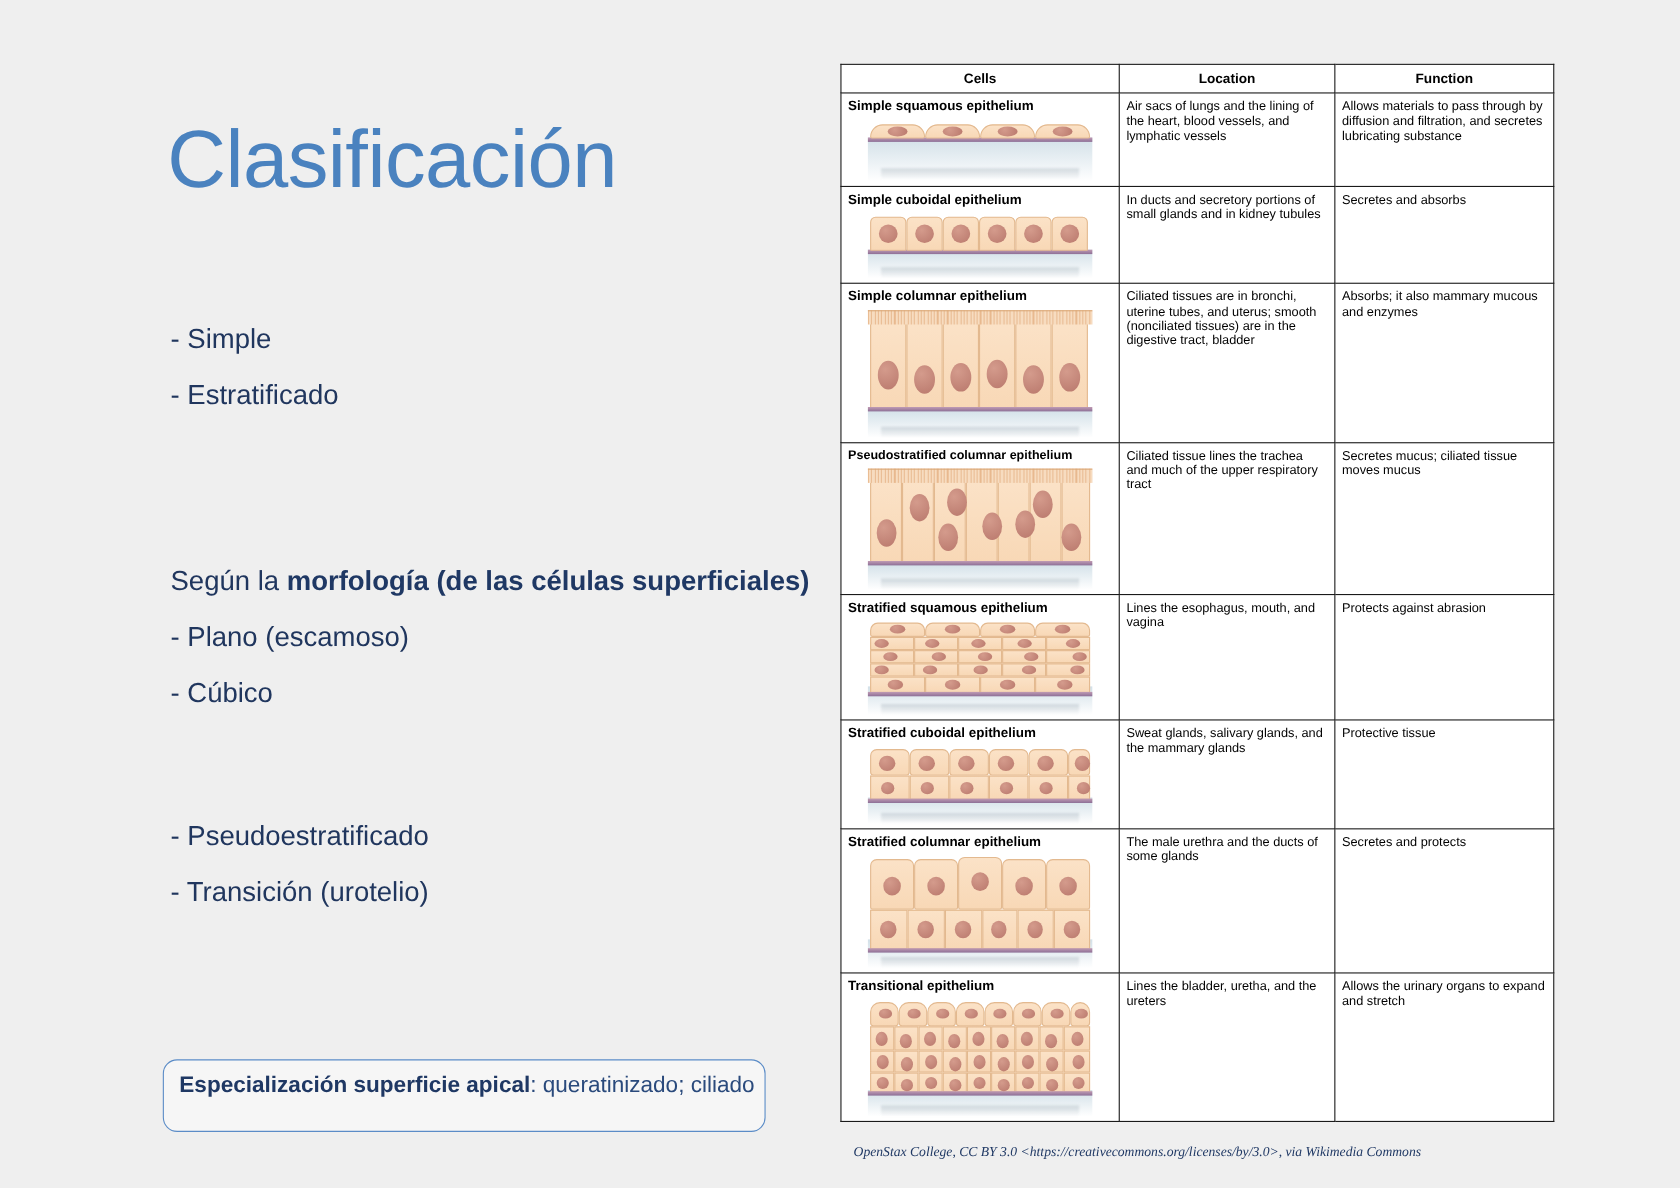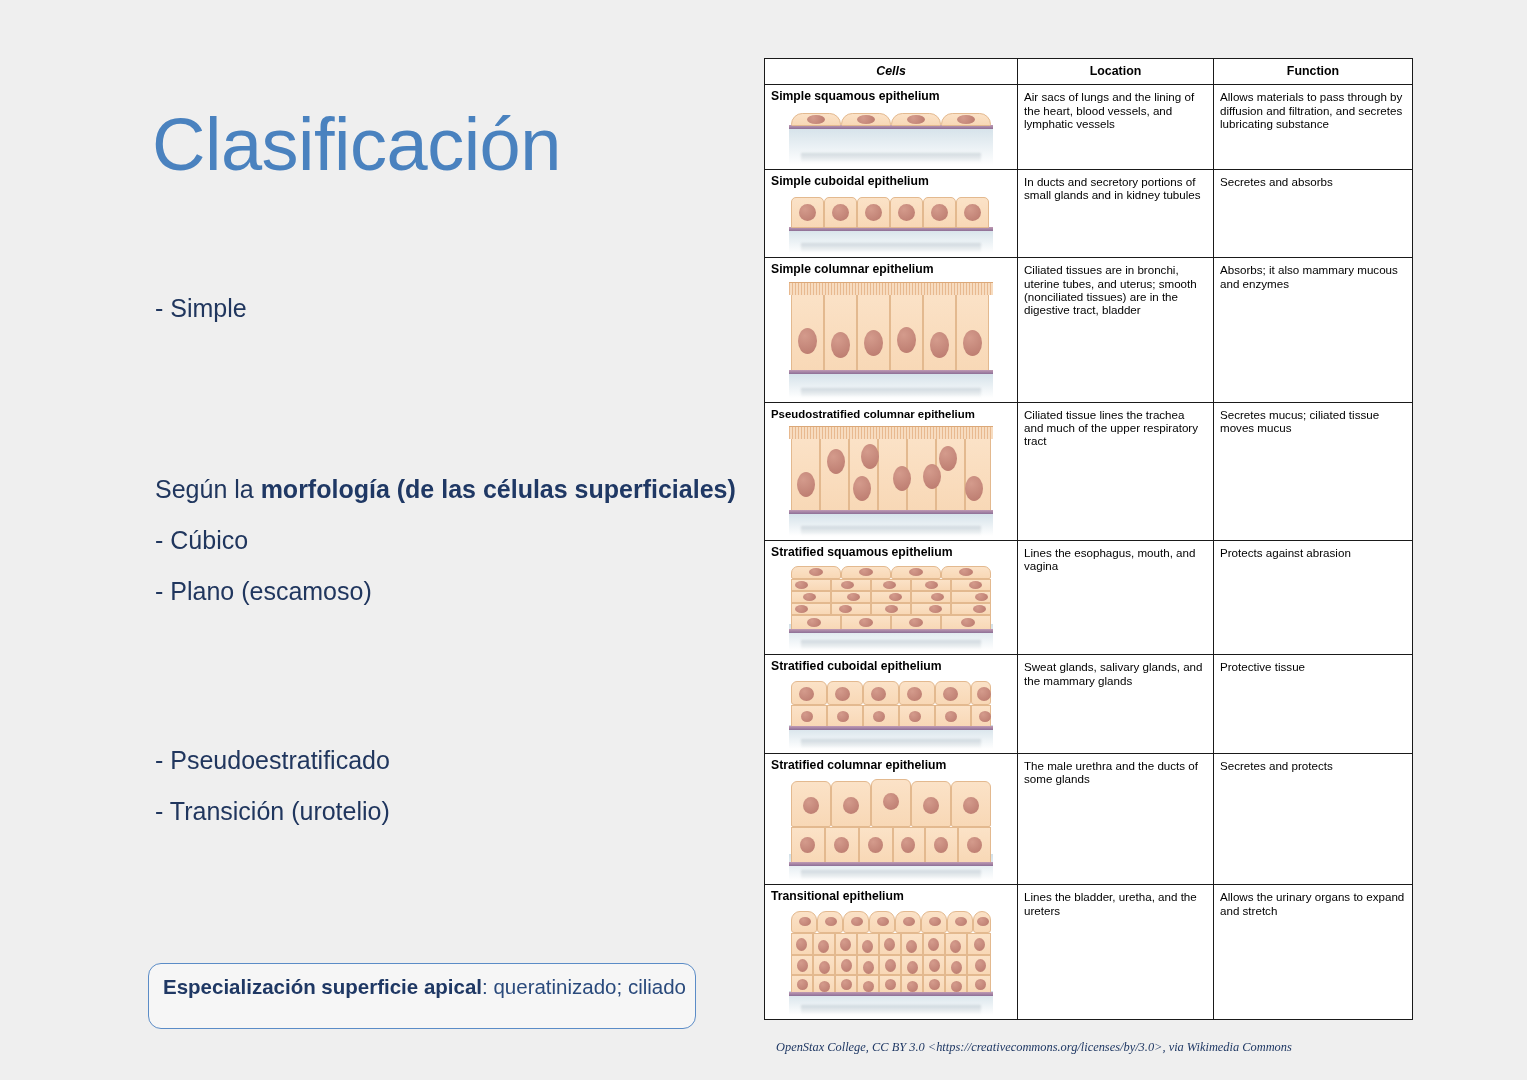--- a/index.html
+++ b/index.html
@@ -26,21 +26,21 @@
   .lead-line{
     font-size:25px;line-height:1.0;color:#20365e;
     margin-bottom:26px;white-space:nowrap;
   }
   .lead-line b{font-weight:700;color:#1f3864;}
   .item-line{
     font-size:25px;line-height:1.0;color:#20365e;
     margin-bottom:26px;white-space:nowrap;
   }
   #group-1{top:296px;}
-  #group-2{top:477px;}
+  #group-2{top:516px;}
   #group-3{top:748px;}
 
   
   #callout{
     position:absolute;left:148px;top:963px;
     width:548px;height:66px;
     border:1.6px solid #5b8cc7;
     border-radius:13px;
     background:#f6f6f6;
     box-sizing:border-box;
@@ -69,21 +69,21 @@
     padding:5px 6px 4px 6px;
     font-size:11.6px;
     line-height:13.4px;
     color:#000;
     font-family:"Liberation Sans", sans-serif;
   }
   table.epi th{
     text-align:center;font-weight:700;font-size:12.4px;
     padding:6px 4px 6px 4px;
   }
-  .col-cells{width:244px;font-style:italic;}
+  .col-cells{width:244px;}
   .col-loc{width:187px;}
   .col-fn{width:190px;}
   .cell-title{font-weight:700;font-size:12.2px;color:#000;white-space:nowrap;}
   .cell-title.small{font-size:11.4px;}
   
   .fig{position:relative;margin:3px auto 0 auto;}
   .base-wash{
     position:absolute;left:0;right:0;bottom:0;height:34px;
     background:linear-gradient(to bottom,#d2e0e8,#ffffff);
   }
@@ -123,26 +123,27 @@
 </style>
 </head>
 <body>
 
 <div id="left-pane">
 
   <div id="slide-title">Clasificación</div>
 
   <div class="bullet-block" id="group-1">
     <div class="item-line">- Simple</div>
+    <div class="item-line">- Estratificado</div>
   </div>
 
   <div class="bullet-block" id="group-2">
     <div class="lead-line"><span>Según la </span><b>morfología (de las células superficiales)</b></div>
+    <div class="item-line">- Plano (escamoso)</div>
     <div class="item-line">- Cúbico</div>
-    <div class="item-line">- Plano (escamoso)</div>
   </div>
 
   <div class="bullet-block" id="group-3">
     <div class="item-line">- Pseudoestratificado</div>
     <div class="item-line">- Transición (urotelio)</div>
   </div>
 
   <div id="callout">
     <div class="callout-line"><b>Especialización superficie apical</b><span>: queratinizado; ciliado</span></div>
   </div>

